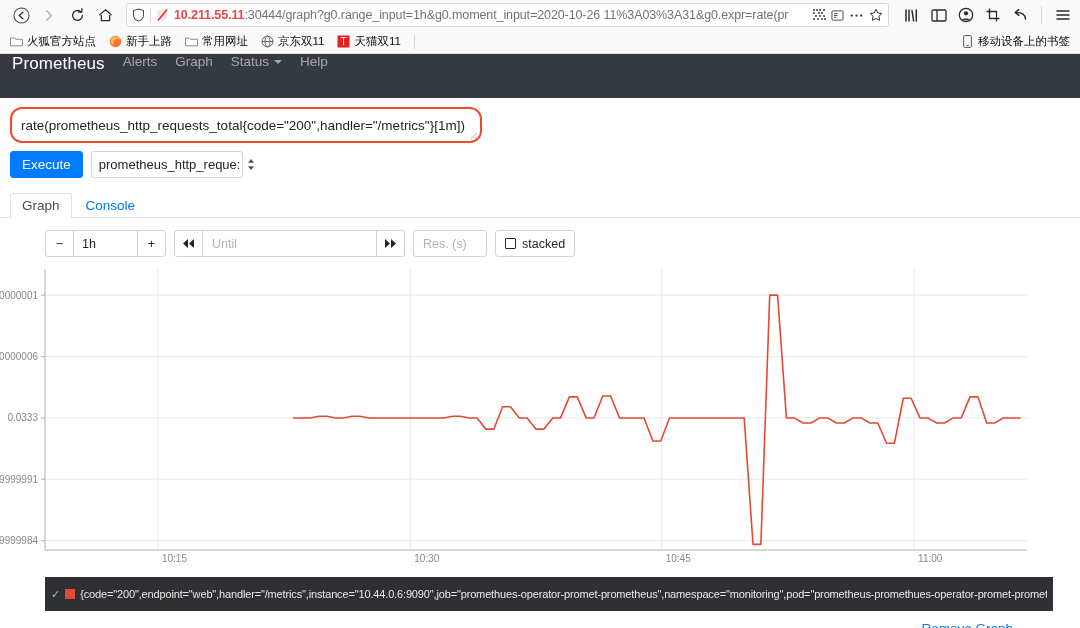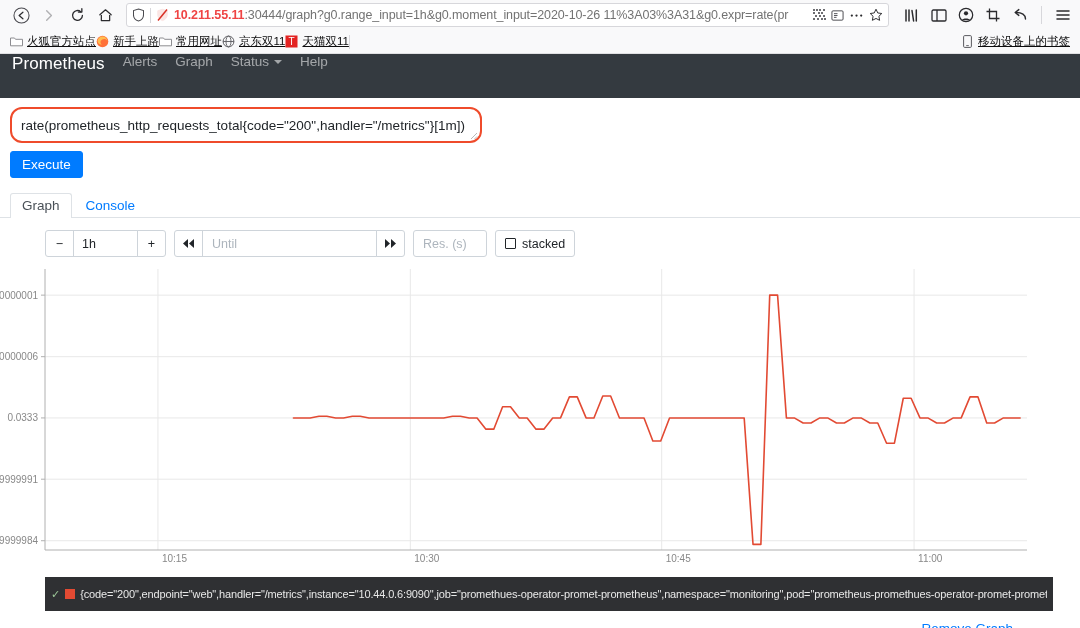--- a/index.html
+++ b/index.html
@@ -61,23 +61,23 @@
   .tb-divider { width: 1px; height: 18px; background: #d7d7db; margin: 0 3px; }
 
   
   .bookmarks {
     height: 24px;
     background: #f9f9fa;
     border-bottom: 1px solid #e1e1e3;
     display: flex;
     align-items: center;
     padding: 0 10px;
+    gap: 13px;
     font-size: 11.5px;
     color: #0c0c0d;
-    text-decoration: underline;
   }
   .bm { display: flex; align-items: center; gap: 4px; white-space: nowrap; }
   .bm-ico { width: 13px; height: 13px; display: flex; align-items: center; justify-content: center; flex: 0 0 auto; }
   .bm-sep { width: 1px; height: 14px; background: #d7d7db; }
   .bm-right { margin-left: auto; display: flex; align-items: center; gap: 4px; }
 
   
   .pnav {
     height: 44px;
     background: #343a40;
@@ -478,20 +478,29 @@
             <line x1="9" y1="6.5" x2="6.5" y2="9"></line>
           </g>
         </svg>
     </div>
   </div>
 
 
   <div class="controls-row">
     <div class="btn-execute">
       <span>Execute</span>
+    </div>
+    <div class="metric-select">
+      <span>prometheus_http_reque:</span>
+      <span class="select-arrows">
+        <svg width="8" height="13" viewBox="0 0 8 13">
+            <path d="M4 1 L7 4.8 L1 4.8 Z" fill="#495057"></path>
+            <path d="M4 12 L7 8.2 L1 8.2 Z" fill="#495057"></path>
+          </svg>
+      </span>
     </div>
   </div>
 </div>
 
 <div class="tabs">
   <div class="tab active"><span>Graph</span></div>
   <div class="tab"><span>Console</span></div>
 </div>
 
 <div class="gcontrols">

